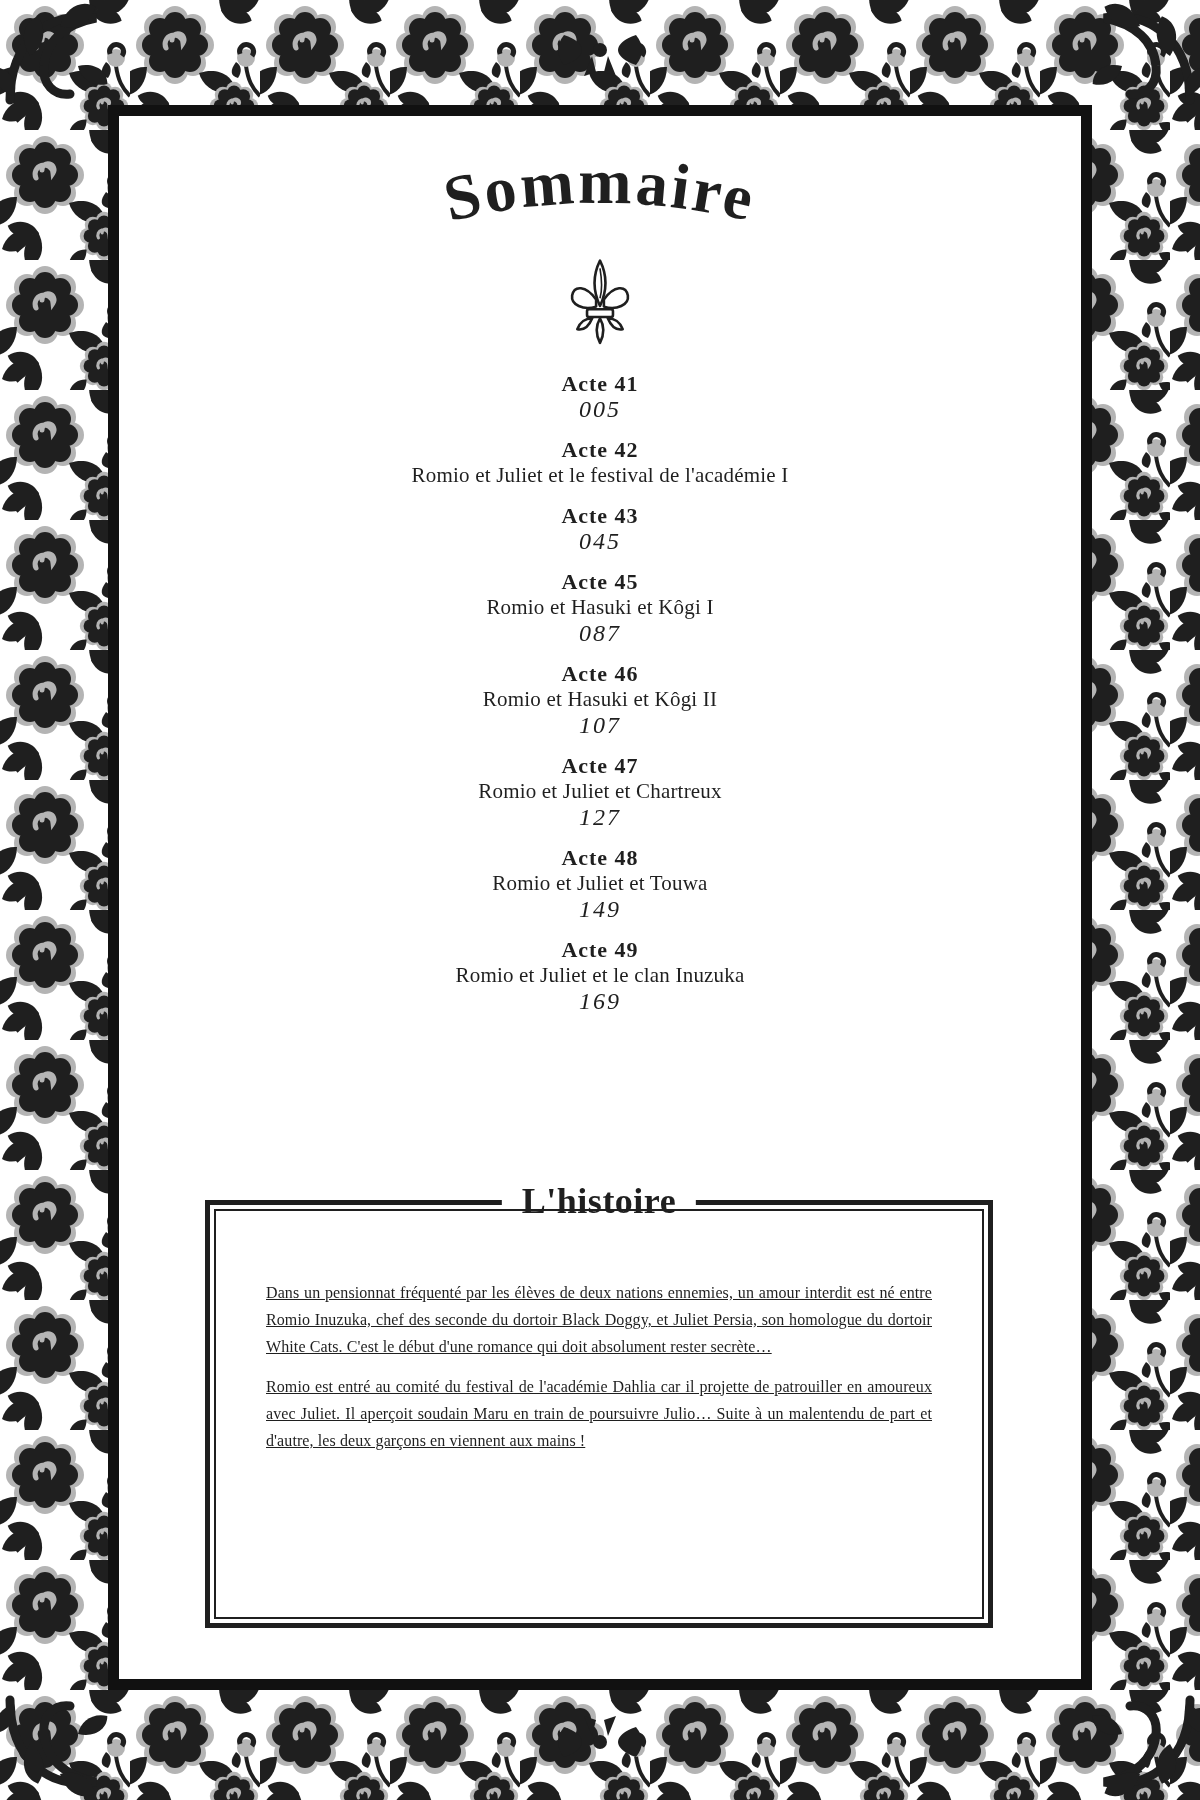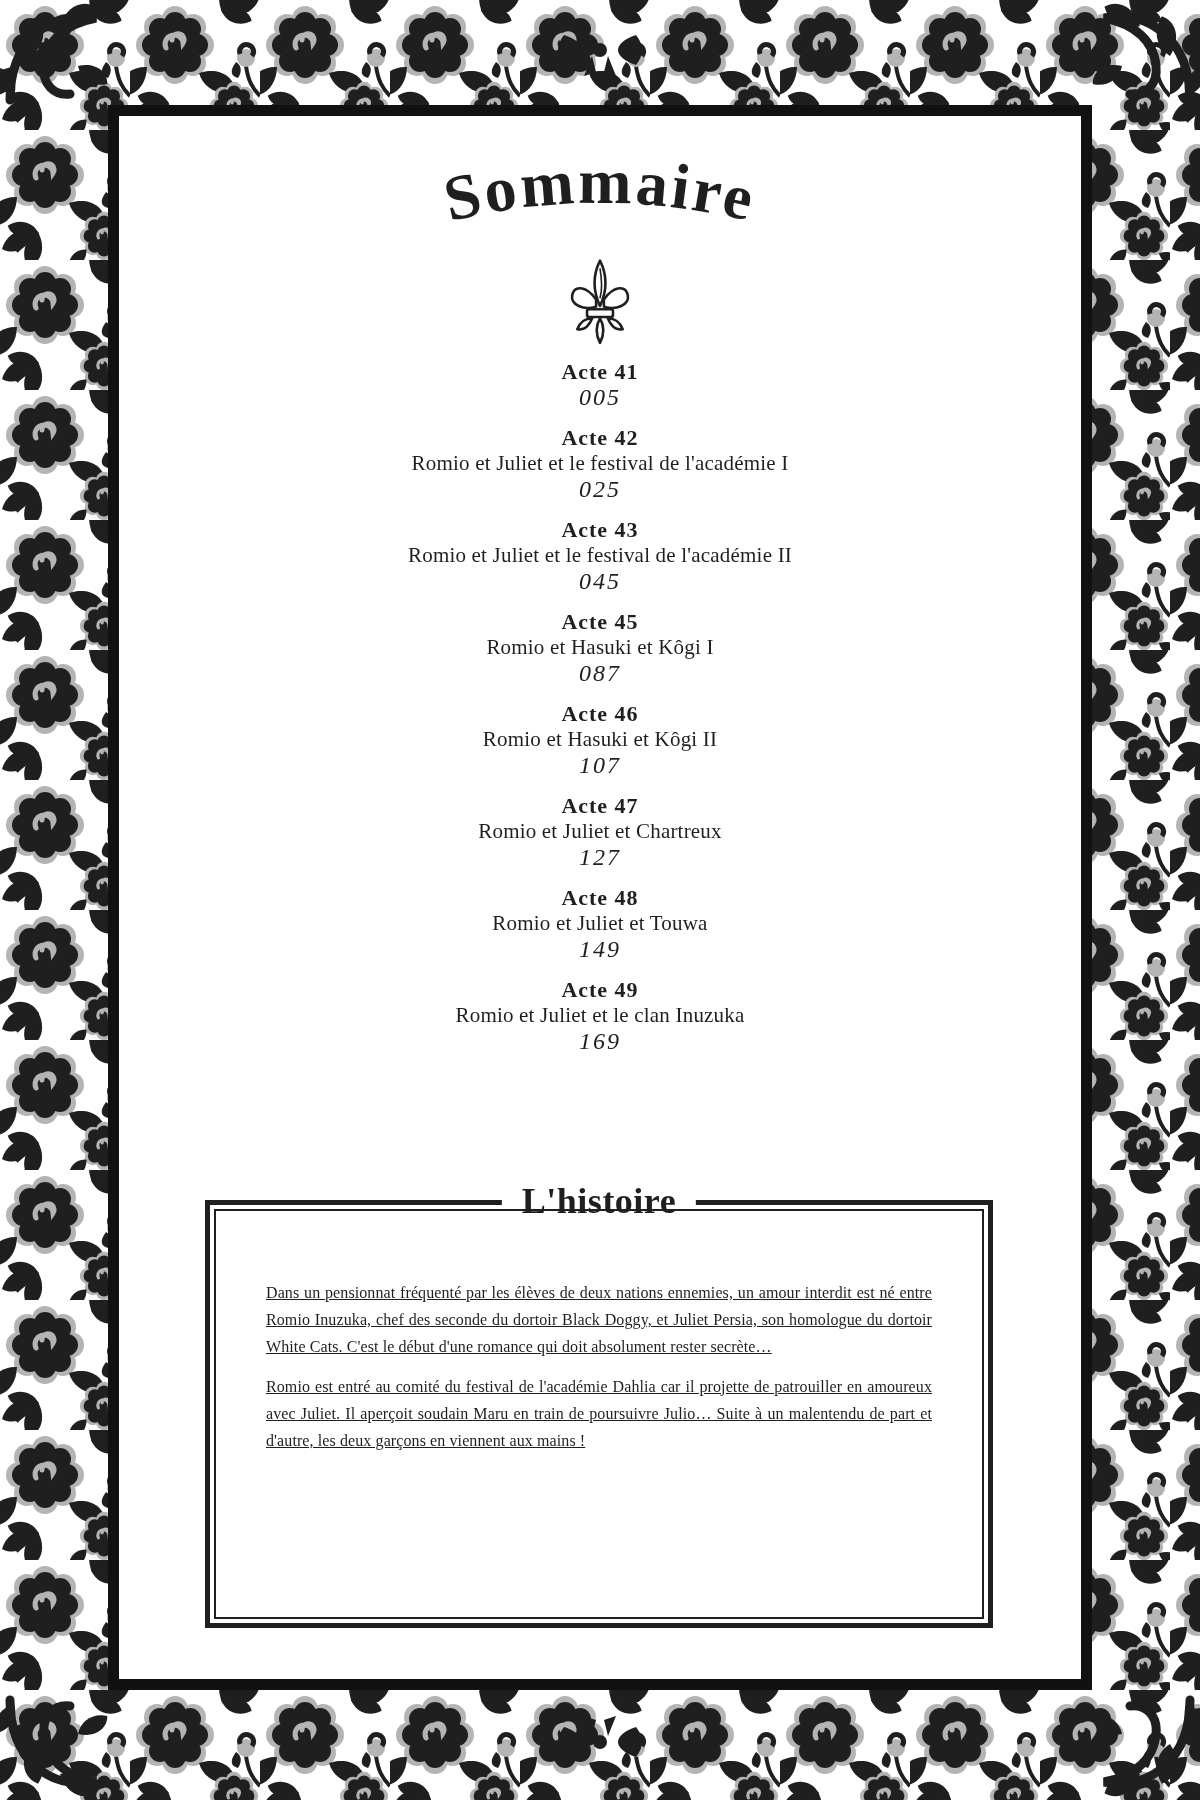--- a/index.html
+++ b/index.html
@@ -33,21 +33,21 @@
   .title-arc{position:absolute;top:0;left:50%;transform:translateX(-50%);}
   .title-arc text{
     font-family:"Liberation Serif","DejaVu Serif",serif;
     font-weight:bold;fill:var(--ink);
   }
   
   .fleur{position:absolute;top:142px;left:50%;transform:translateX(-50%);}
   
   .toc{position:absolute;top:244px;left:0;width:100%;text-align:center;}
   .toc-entry{margin:0 0 16px 0;}
-  .toc-act{font-size:22px;line-height:24px;font-weight:bold;letter-spacing:1px;}
+  .toc-act{font-size:22px;line-height:24px;font-weight:bold;letter-spacing:1px;margin-top:12px;}
   .toc-title{font-size:21px;line-height:26px;letter-spacing:0.2px;}
   .toc-page{font-size:24px;line-height:26px;letter-spacing:2px;font-style:italic;}
   
   .hist-box{
     position:absolute;left:86px;top:1084px;width:788px;height:428px;
     border:5px solid var(--ink);background:var(--bg);
   }
   .hist-inner{position:absolute;left:4px;right:4px;top:4px;bottom:4px;border:2px solid var(--ink);}
   .hist-title{
     position:absolute;top:-26px;left:50%;transform:translateX(-50%);
@@ -167,26 +167,24 @@
 
   <div class="toc">
     <div class="toc-entry">
       <div class="toc-act">Acte 41</div>
       <div class="toc-page">005</div>
     </div>
 
     <div class="toc-entry">
       <div class="toc-act">Acte 42</div>
       <div class="toc-title">Romio et Juliet et le festival de l'académie I</div>
-      <div class="toc-page">025</div>
     </div>
 
     <div class="toc-entry">
       <div class="toc-act">Acte 43</div>
-      <div class="toc-title">Romio et Juliet et le festival de l'académie II</div>
       <div class="toc-page">045</div>
     </div>
 
 
     <div class="toc-entry">
       <div class="toc-act">Acte 45</div>
       <div class="toc-title">Romio et Hasuki et Kôgi I</div>
       <div class="toc-page">087</div>
     </div>
 

